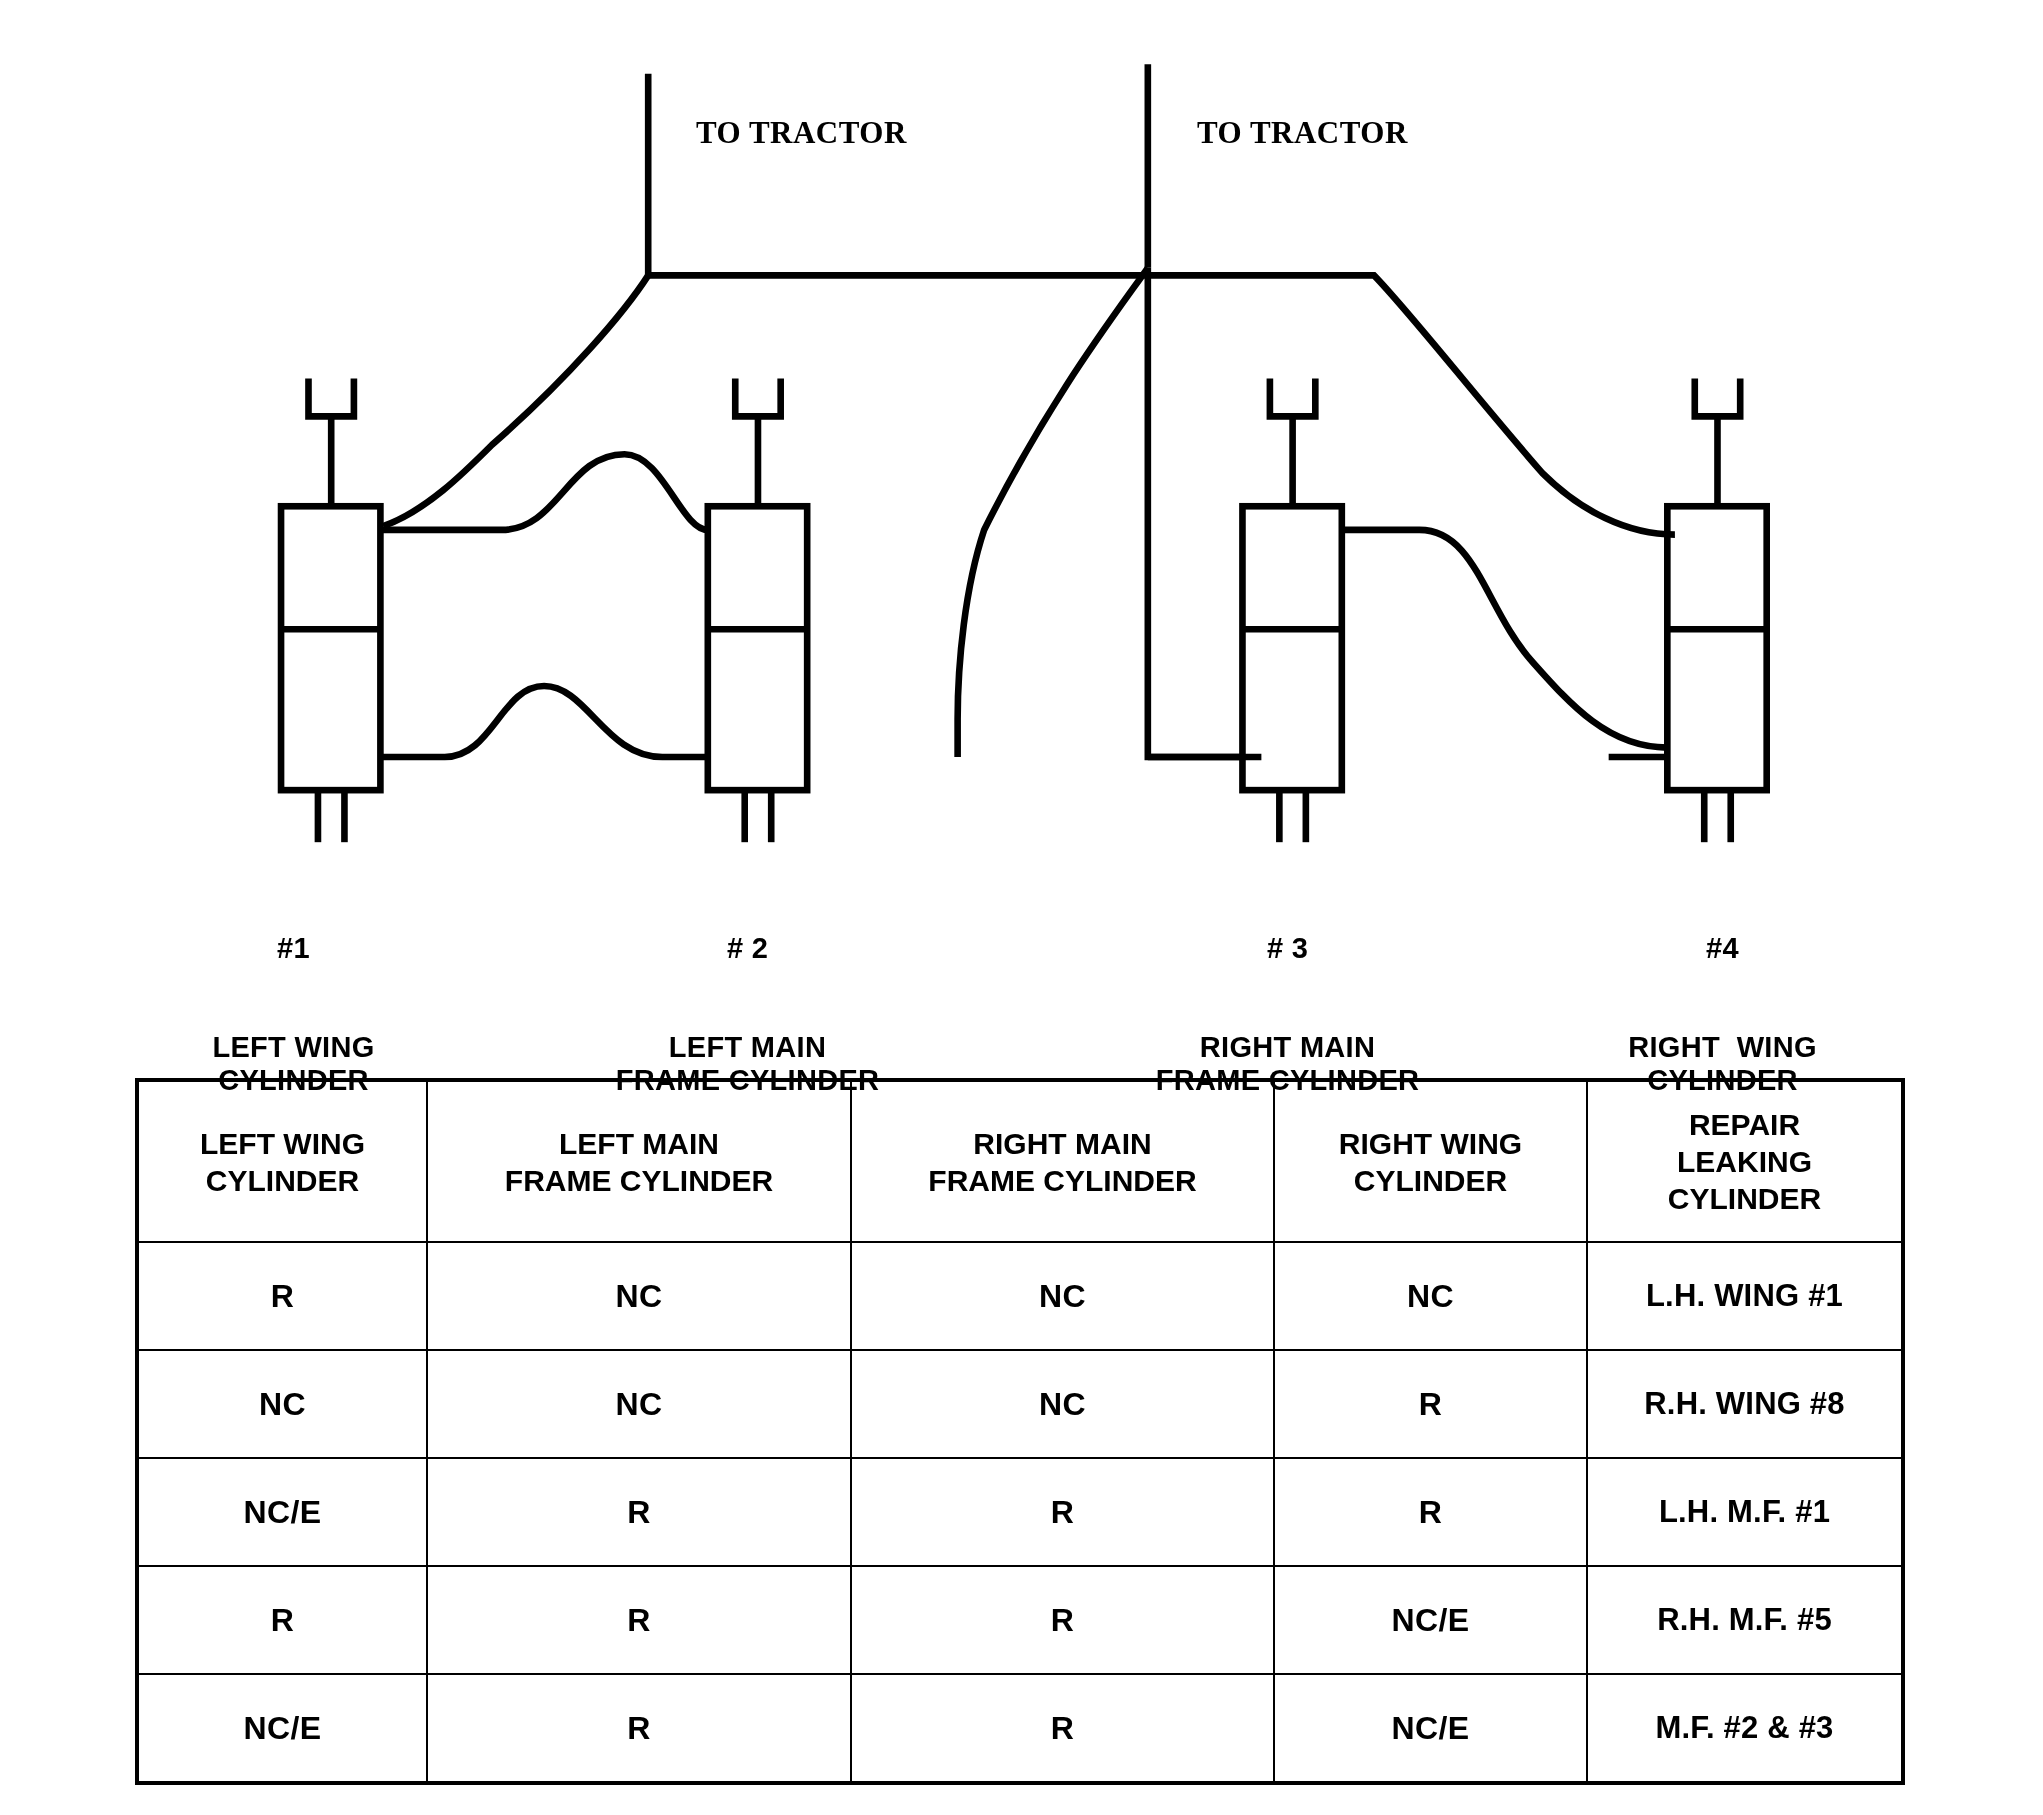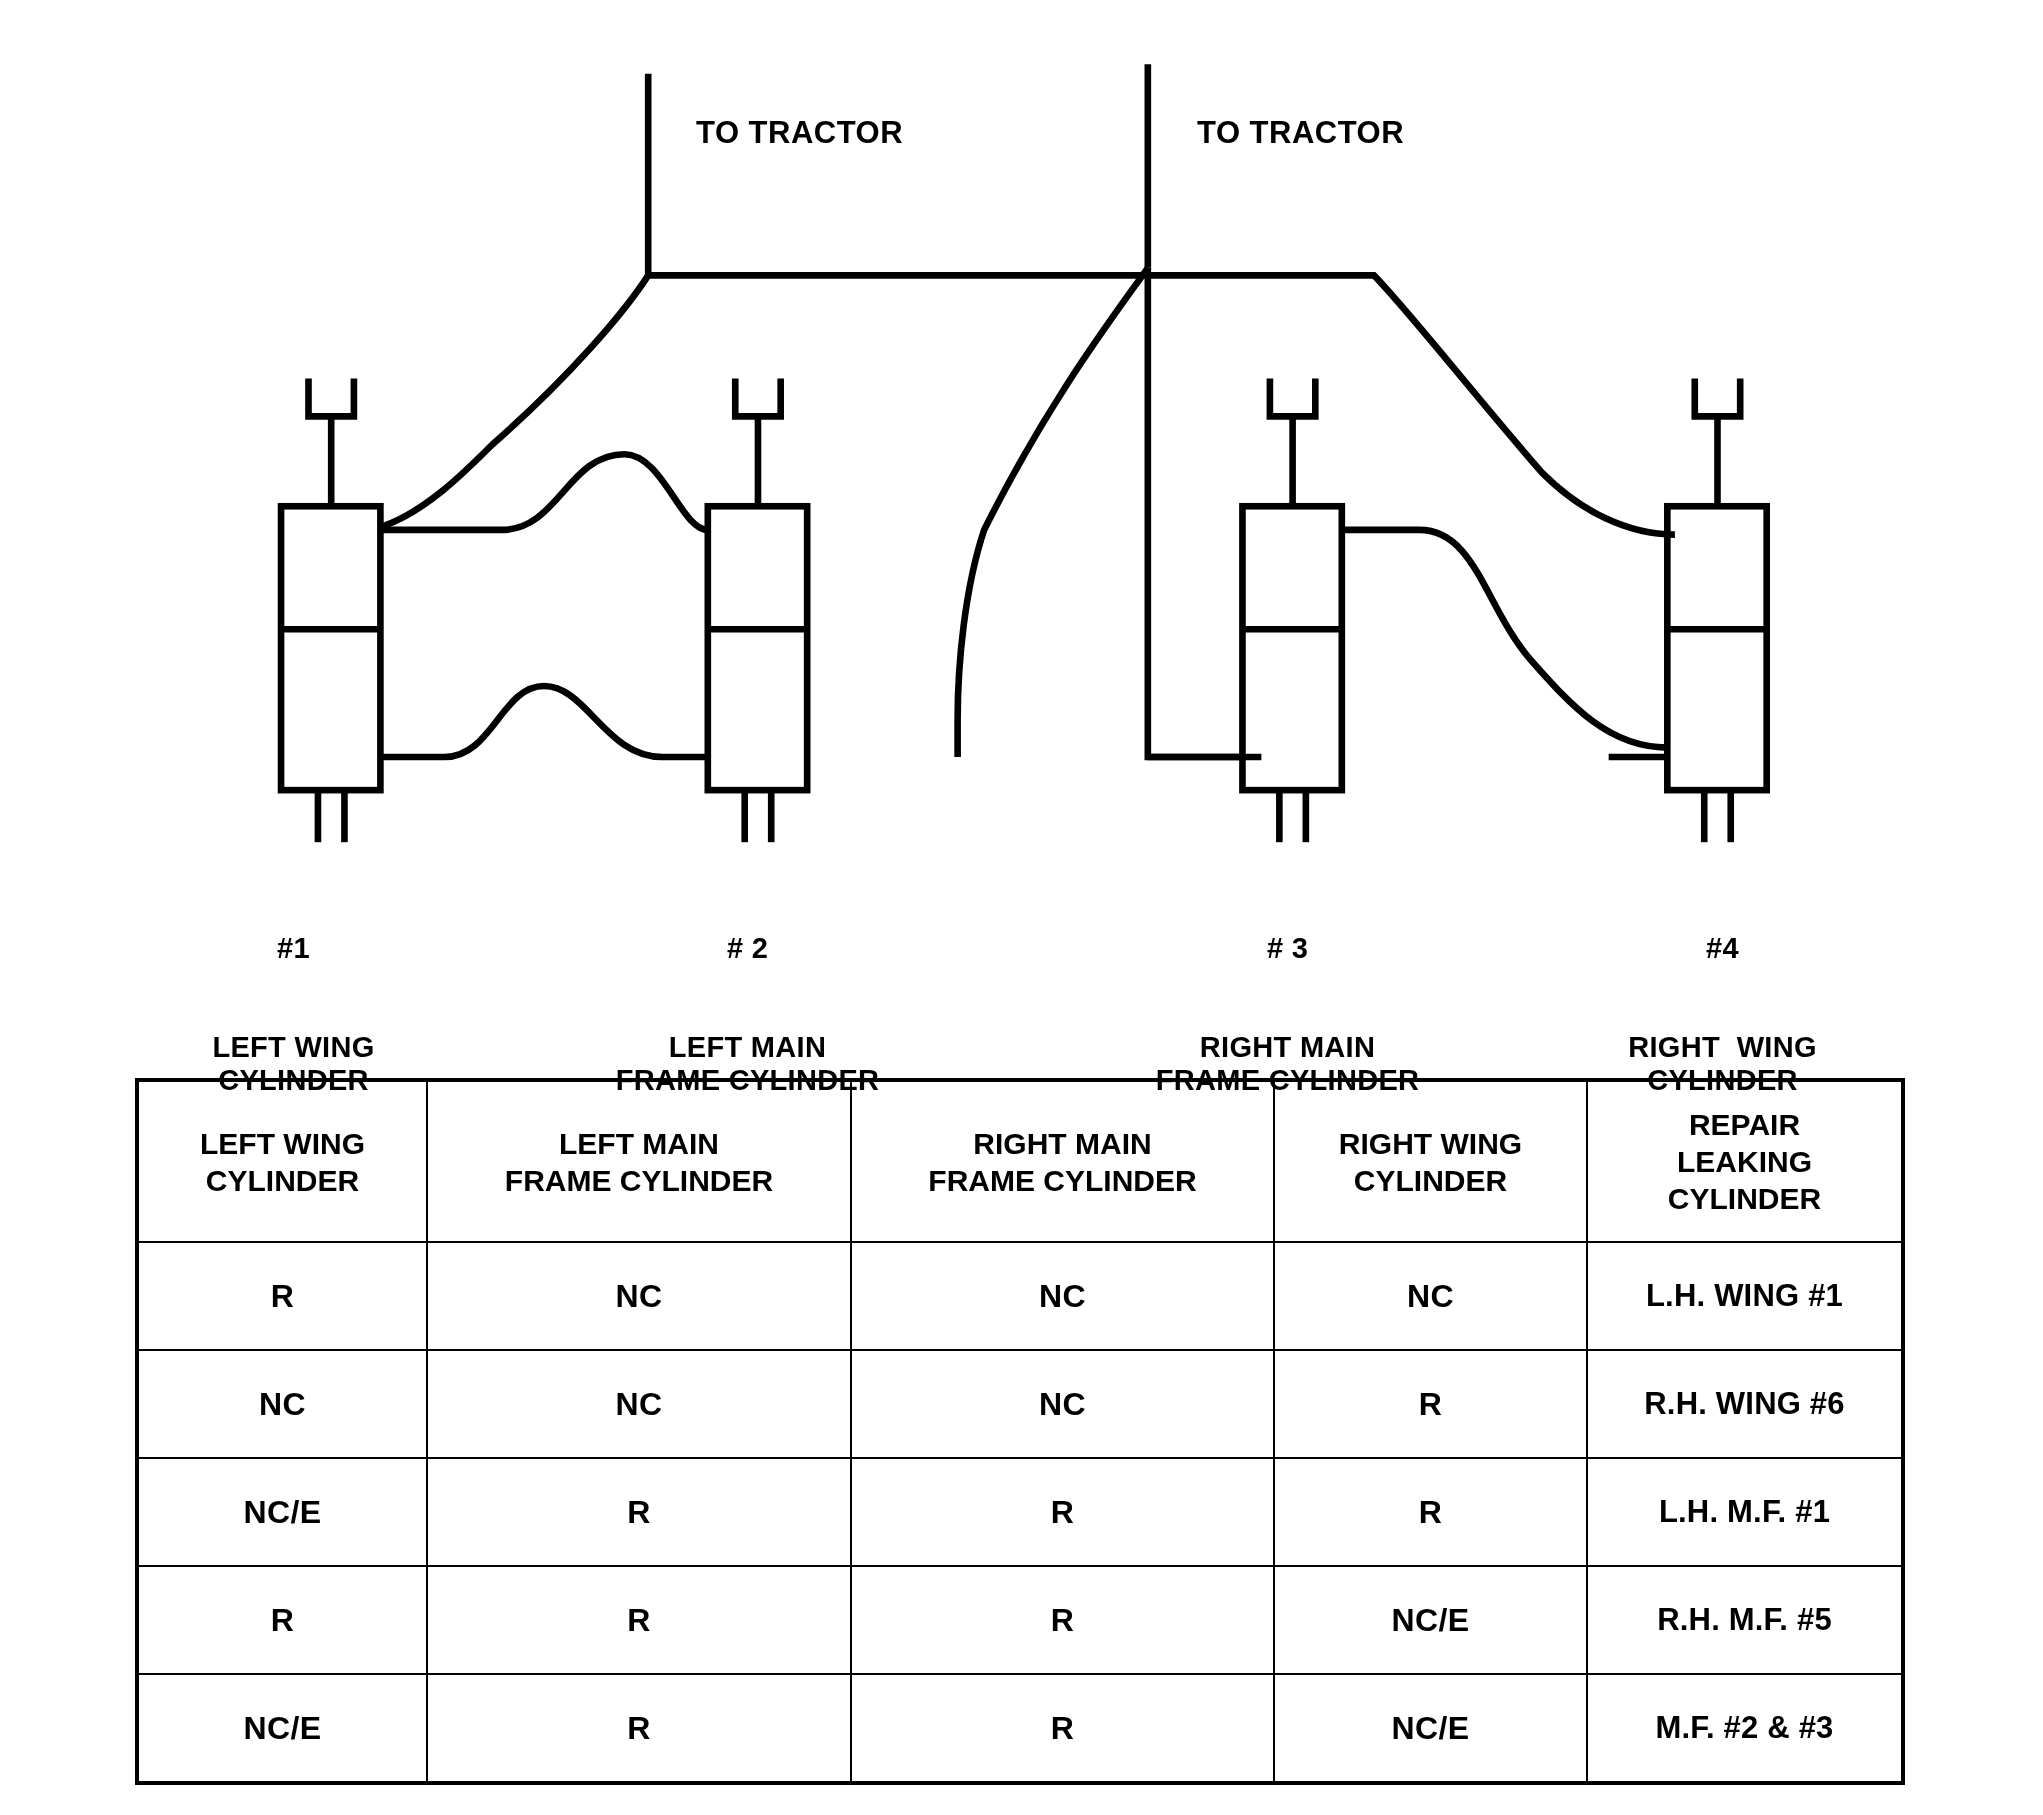--- a/index.html
+++ b/index.html
@@ -29,21 +29,21 @@
     top: 0;
     width: 2043px;
     height: 1022px;
   }
   #schematic svg {
     display: block;
   }
 
   .label-to-tractor {
     position: absolute;
-    font-family: Liberation Sans, sans-serif;
+    font-family: Liberation Serif, serif;
     font-weight: bold;
     font-size: 31px;
     letter-spacing: 0.5px;
     white-space: nowrap;
     color: #000;
   }
   #label-tractor-left  { left: 696px; top: 115px; }
   #label-tractor-right { left: 1197px; top: 115px; }
 
   .cyl-caption {
@@ -223,21 +223,21 @@
           <td>NC</td>
           <td>NC</td>
           <td>NC</td>
           <td class="repair">L.H. WING #1</td>
         </tr>
         <tr>
           <td>NC</td>
           <td>NC</td>
           <td>NC</td>
           <td>R</td>
-          <td class="repair">R.H. WING #6</td>
+          <td class="repair">R.H. WING #8</td>
         </tr>
         <tr>
           <td>NC/E</td>
           <td>R</td>
           <td>R</td>
           <td>R</td>
           <td class="repair">L.H. M.F. #1</td>
         </tr>
         <tr>
           <td>R</td>

